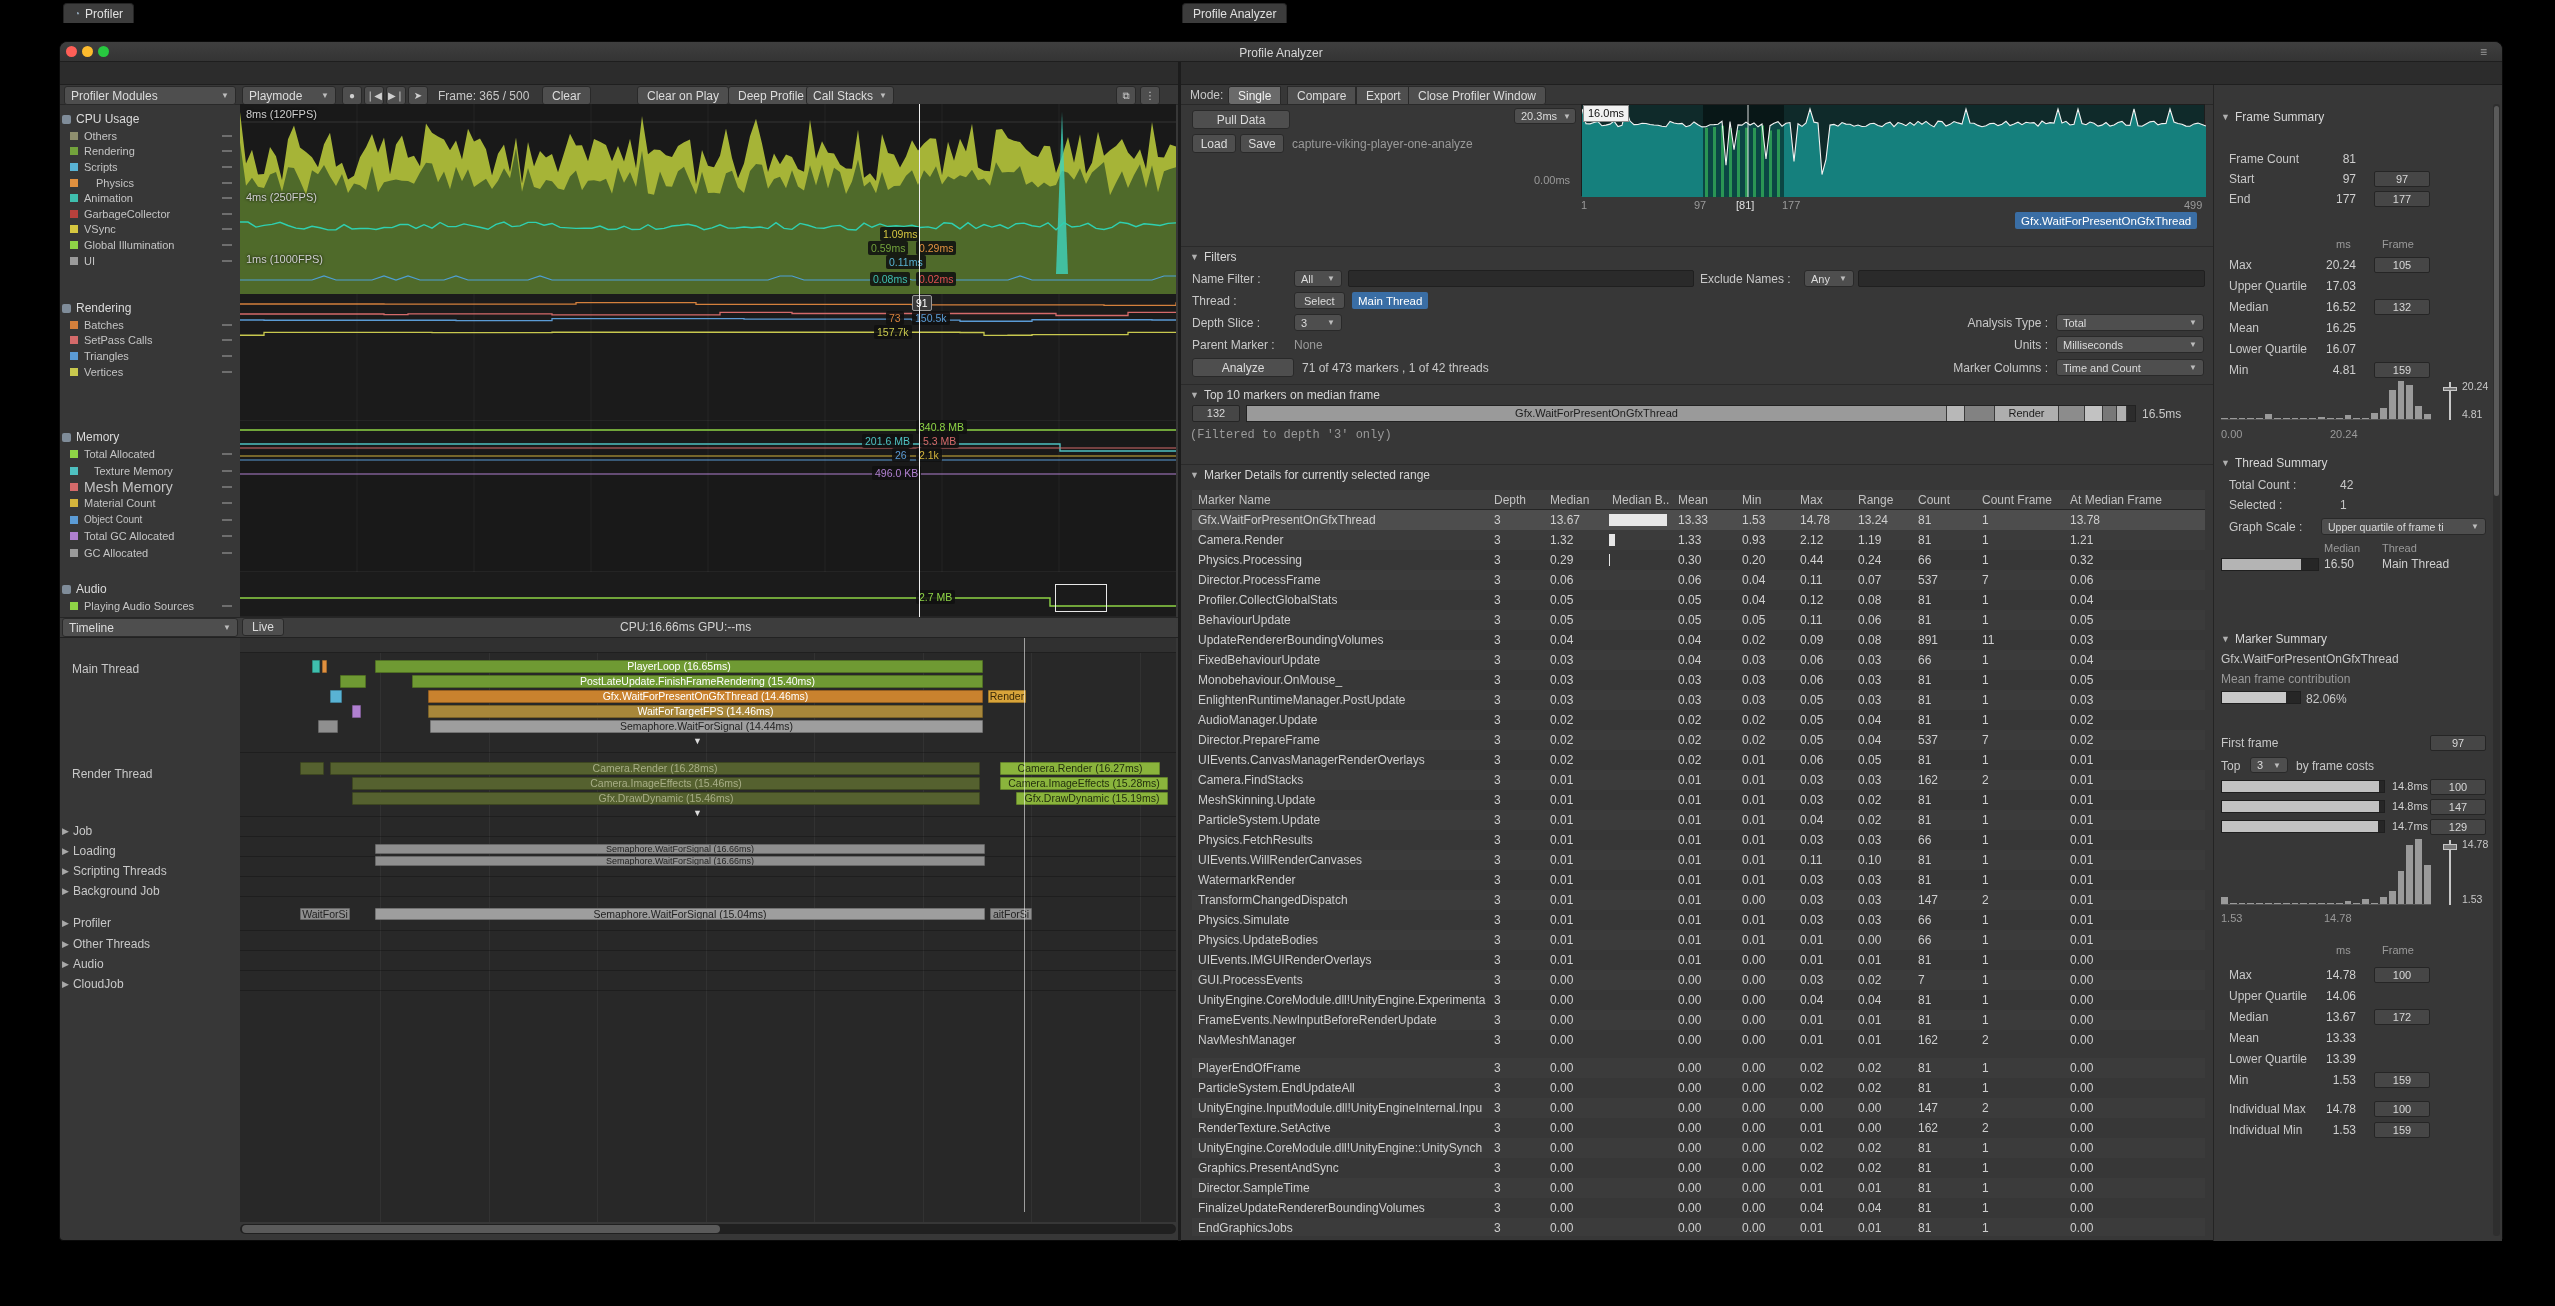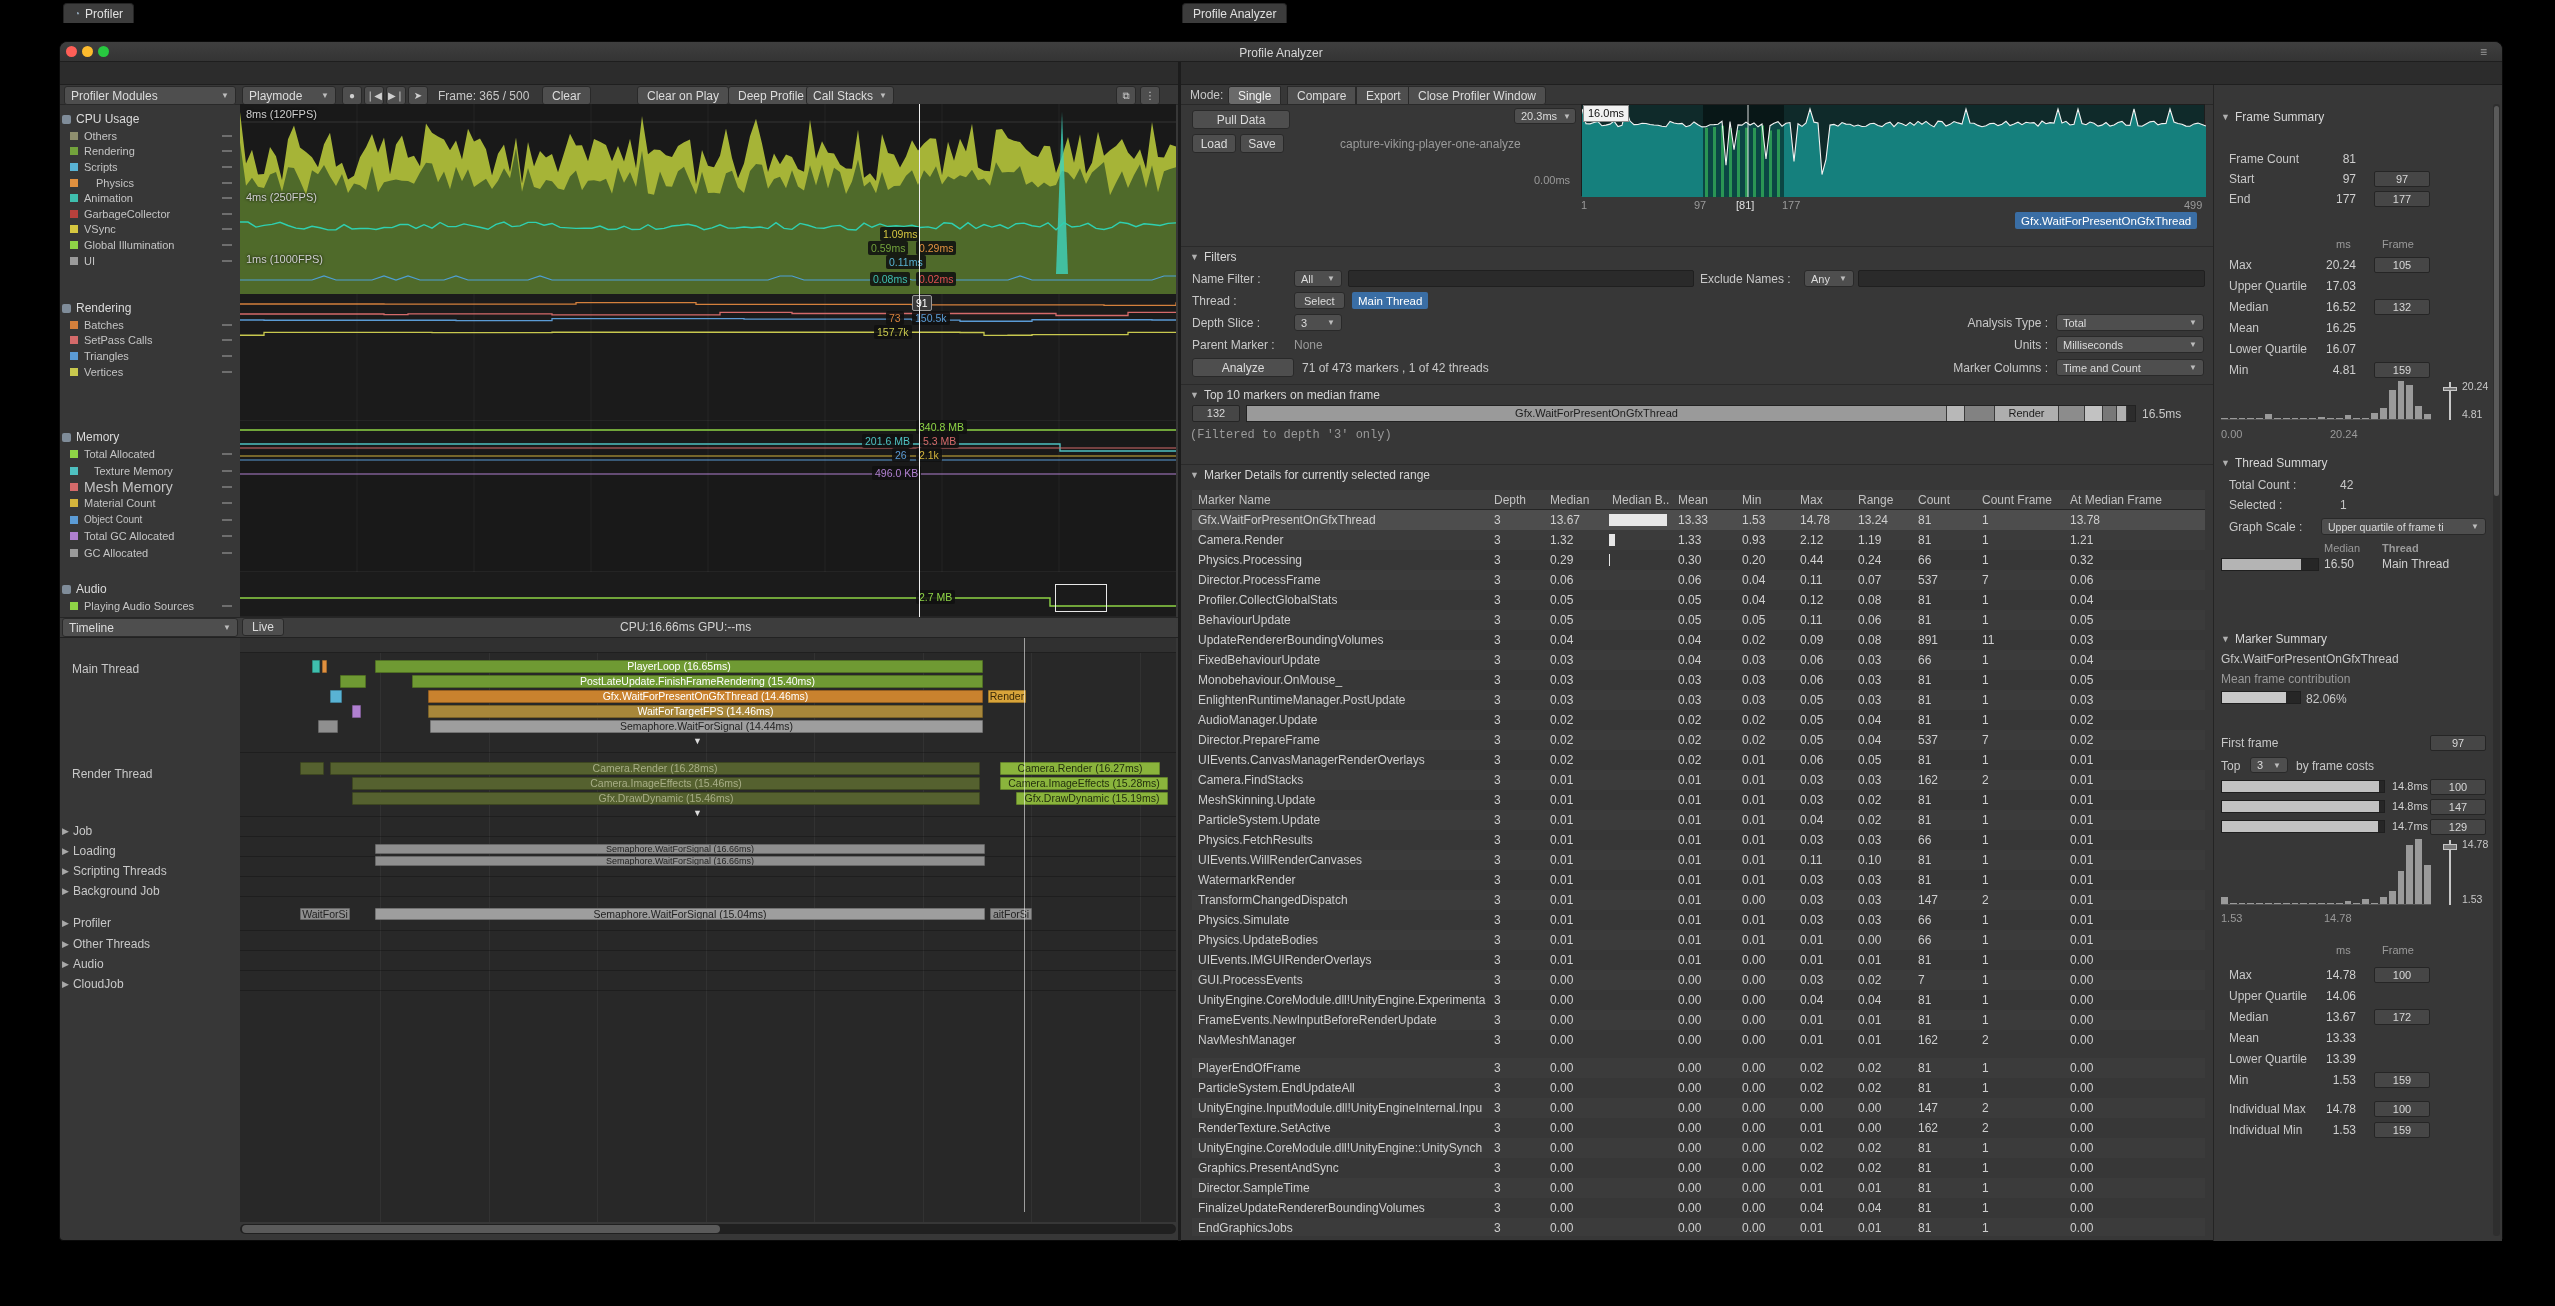--- a/index.html
+++ b/index.html
@@ -194,21 +194,21 @@
   <div class="abs" style="left:1181px;top:85px;width:1032px;height:20px;background:#373737;border-bottom:1px solid #282828;"></div>
   <div class="abs txt" style="left:1190px;top:88px;">Mode:</div>
   <div class="btn active abs" style="left:1228px;top:86px;border-radius:3px 0 0 3px;">Single</div>
   <div class="btn abs" style="left:1287px;top:86px;border-radius:0;">Compare</div>
   <div class="btn abs" style="left:1356px;top:86px;border-radius:0;">Export</div>
   <div class="btn abs" style="left:1408px;top:86px;border-radius:0 3px 3px 0;">Close Profiler Window</div>
 
   <div class="btn abs" style="left:1192px;top:110px;width:98px;">Pull Data</div>
   <div class="btn abs" style="left:1192px;top:134px;width:44px;">Load</div>
   <div class="btn abs" style="left:1240px;top:134px;width:44px;">Save</div>
-  <div class="abs txt dim" style="left:1292px;top:137px;margin-left:48px;">capture-viking-player-one-analyze</div>
+  <div class="abs txt dim" style="left:1292px;top:137px;">capture-viking-player-one-analyze</div>
 
   <div class="dd abs" style="left:1514px;top:108px;width:62px;height:16px;font-size:11px;">
     <span>20.3ms</span>
       <span class="car">▼</span>
   </div>
   <div class="abs" id="frame-chart" style="left:1581px;top:104px;width:624px;height:92px;background:#0f2a2a;border:1px solid #1d1d1d;">
       <svg width="624" height="92" style="display: block;">
         <polygon points="0,92 0,4 4,18.737153155729175 8,18.887082506902516 12,17.57953761005774 16,16.501557290088385 20,20.762392348144203 24,20.1434883675538 28,19.158571464940906 32,16.069635706022382 36,21.620930850040168 40,20.28810448758304 44,4 48,16.050134917721152 52,19.617829711176455 56,19.506160941440612 60,18.233770961873233 64,18.47791370935738 68,19.42528788605705 72,19.987613247707486 76,20.199097835924476 80,21.284496806561947 84,21.715688311494887 88,16.396910769864917 92,18.068955903872848 96,18.779758545570076 100,18.3466408373788 104,21.71569364098832 108,20.619878192897886 112,16.92795167537406 116,19.727146194782108 120,21.881861967034638 124,21.70199838653207 128,19.754323677625507 132,19.59319328190759 136,19.284022484906018 140,16.29464826406911 144,60.10916950646788 148,16.61915625911206 152,44.73924352088943 156,19.89249580865726 160,20.133484145626426 164,17.155942519195378 168,20.053109675180167 172,17.910720807500184 176,21.788033234421164 180,18.985355609562248 184,53.89504187507555 188,20.675947844516486 192,18.214905517641455 196,16.618209440726787 200,21.20685788197443 204,18.313912433572114 208,17.563184183090925 212,56.40221809502691 216,18.783544342499226 220,21.36601536627859 224,17.941843129694462 228,4 232,17.165524191223085 236,17.862205371260643 240,69.5160402264446 244,54.32415931718424 248,20.08833836717531 252,19.421527760103345 256,21.220851262565702 260,17.576702068094164 264,19.10395926143974 268,19.317385099828243 272,21.163074498064816 276,19.995005062315613 280,21.489158070180565 284,21.32843744615093 288,18.705739562399685 292,18.29533875361085 296,20.58525485312566 300,21.59053700324148 304,18.399938083719462 308,17.220815155655146 312,21.71611812291667 316,17.545188203454018 320,18.80586867686361 324,20.710884340573102 328,17.398031842894852 332,20.27598433382809 336,16.416454022284597 340,19.270401760935783 344,16.375722855329514 348,19.645658435765654 352,21.85758185805753 356,16.199638303369284 360,16.593440102413297 364,21.07772727077827 368,19.35273779788986 372,16.555329791735858 376,17.901969969272614 380,19.089525343384594 384,4 388,17.962004160508513 392,18.223158090841025 396,20.36784363212064 400,21.69293723627925 404,20.715870419051498 408,18.634529264178127 412,18.219353490509093 416,20.60089643020183 420,19.295279394835234 424,16.29478248488158 428,20.609288876410574 432,19.070795631501824 436,17.191327632870525 440,19.6504657715559 444,17.218800667207688 448,18.024638659786433 452,17.669972321484238 456,21.116705507971346 460,16.061912381555885 464,18.665389225818217 468,17.609791610389948 472,18.154114983975887 476,4 480,18.08215655060485 484,16.303004655521363 488,19.938323649112135 492,19.18402804946527 496,4 500,18.518012767657638 504,19.732772585004568 508,17.03674358734861 512,18.18823465378955 516,21.096189725678414 520,20.1334969419986 524,17.490605227649212 528,21.047604151070118 532,20.023321096785367 536,17.459471208509058 540,16.354873875621706 544,20.18024496315047 548,20.40378859406337 552,4 556,20.740066542755812 560,21.295441908296198 564,18.972944592591375 568,16.835950781591237 572,16.240588108077645 576,19.837924546562135 580,18.58404484204948 584,18.475980188697577 588,4 592,17.03011303395033 596,18.437051481567323 600,19.314247144386172 604,21.087282518856227 608,21.293134684674442 612,18.896417438052595 616,18.102928939275444 620,19.461288375314325 624,21.09098397847265 624,92" fill="#15807d"></polygon>
         <rect x="121" y="0" width="81" height="92" fill="#000" opacity="0.45"></rect>
         <rect x="123" y="22.791418514680117" width="3" height="92" fill="#2e9e57" opacity="0.9"></rect>
@@ -811,21 +811,21 @@
   <div class="abs txt" style="left:2229px;top:478px;">Total Count :</div>
   <div class="abs txt" style="left:2340px;top:478px;">42</div>
   <div class="abs txt" style="left:2229px;top:498px;">Selected :</div>
   <div class="abs txt" style="left:2340px;top:498px;">1</div>
   <div class="abs txt" style="left:2229px;top:520px;">Graph Scale :</div>
   <div class="dd abs" style="left:2321px;top:518px;width:165px;height:17px;font-size:10.5px;">
     <span style="overflow:hidden;">Upper quartile of frame ti</span>
       <span class="car">▼</span>
   </div>
   <div class="abs small dim" style="left:2324px;top:542px;">Median</div>
-  <div class="abs small dim" style="left:2382px;top:542px;font-weight:bold;">Thread</div>
+  <div class="abs small dim" style="left:2382px;top:542px;">Thread</div>
 
   <div class="fold abs" style="left:2221px;top:632px;">
     <span class="tri">▼</span><span>Marker Summary</span>
   </div>
   <div class="abs txt" style="left:2221px;top:652px;">Gfx.WaitForPresentOnGfxThread</div>
   <div class="abs txt dim" style="left:2221px;top:672px;">Mean frame contribution</div>
   <div class="abs txt" style="left:2306px;top:692px;">82.06%</div>
   <div class="abs txt" style="left:2221px;top:736px;">First frame</div>
   <div class="framebox abs" style="left:2430px;top:735px;width:56px;">97</div>
   <div class="abs txt" style="left:2221px;top:759px;">Top</div>

